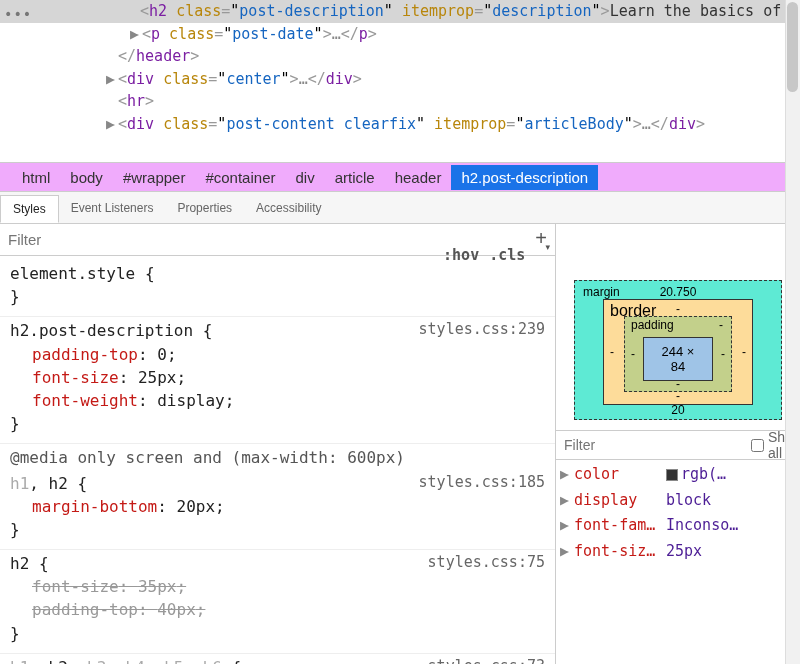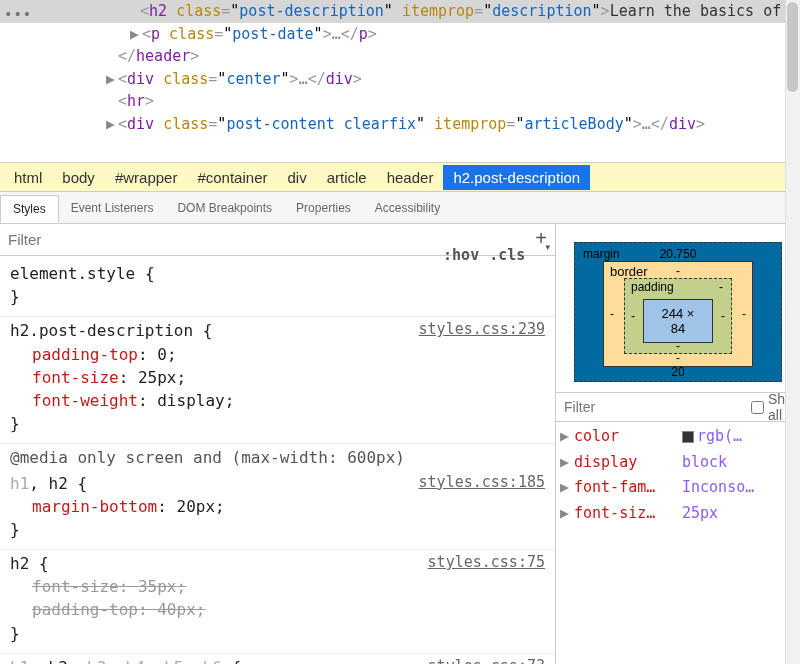--- a/index.html
+++ b/index.html
@@ -31,22 +31,22 @@
 .ellipsis { color: #888; }
 
 .breadcrumb {
   height: 30px;
   border-top: 1px solid #ccc;
   border-bottom: 1px solid #ccc;
   display: flex;
   align-items: center;
   font-family: "Helvetica Neue", Arial, sans-serif;
   font-size: 15px;
-  background: #fef9c3;
-  padding-left: 4px;
+  background: #f0abfc;
+  padding-left: 12px;
   overflow: hidden;
   white-space: nowrap;
 }
 .crumb {
   padding: 4px 10px;
   color: #333;
   cursor: pointer;
 }
 .crumb.selected {
   background: #1a73e8;
@@ -137,21 +137,20 @@
   line-height: 1.45;
   padding: 4px 0;
 }
 .rule-block { padding: 2px 10px 8px 10px; border-bottom: 1px solid #eee; }
 .rule-block:last-child { border-bottom: none; }
 .rule-selector { color: #222; }
 .rule-brace { color: #222; }
 .source-link {
   float: right;
   color: #666;
-  text-decoration: underline;
   font-size: 15px;
   cursor: pointer;
 }
 .prop-line { padding-left: 22px; }
 .prop-name { color: #c41a16; }
 .prop-value { color: #222; }
 .prop-line.overridden .prop-name,
 .prop-line.overridden .prop-value,
 .prop-line.overridden .colon,
 .prop-line.overridden .semi {
@@ -167,39 +166,40 @@
   display: flex;
   flex-direction: column;
   overflow: hidden;
 }
 .box-model-wrap {
   padding: 18px 12px 10px 12px;
   display: flex;
   justify-content: center;
 }
 .bm-margin {
-  background: #0369a1;
+  background: #5eead4;
   border: 1px dashed #333;
   padding: 18px 28px 14px 28px;
   font-family: "Helvetica Neue", Arial, sans-serif;
   font-size: 12px;
   position: relative;
   text-align: center;
   width: 208px;
+  margin-top: 38px;
 }
 .bm-label-margin { position: absolute; top: 4px; left: 8px; font-size: 12px; }
 .bm-val-top { position: absolute; top: 4px; left: 50%; transform: translateX(-50%);}
 .bm-val-bottom { position: absolute; bottom: 2px; left: 50%; transform: translateX(-50%);}
 .bm-border {
   background: #fddc9a;
   border: 1px solid #333;
   padding: 16px 20px 12px 20px;
   position: relative;
 }
-.bm-label-border { position: absolute; top: 2px; left: 6px; font-size: 13px; }
+.bm-label-border { position: absolute; top: 2px; left: 6px; font-size: 16px; }
 .bm-border-top { position: absolute; top: 2px; left: 50%; transform: translateX(-50%);}
 .bm-border-bottom { position: absolute; bottom: 1px; left: 50%; transform: translateX(-50%);}
 .bm-padding {
   background: #c3d08b;
   border: 1px dashed #333;
   padding: 20px 18px 10px 18px;
   position: relative;
 }
 .bm-label-padding { position: absolute; top: 1px; left: 6px; font-size: 12px; }
 .bm-padding-top { position: absolute; top: 1px; right: 8px; }
@@ -235,21 +235,21 @@
 }
 .computed-toolbar input[type=checkbox]{ margin: 0 4px 0 6px; }
 .computed-list {
   font-size: 15px;
   line-height: 1.7;
   padding: 2px 4px;
 }
 .computed-row { display: flex; align-items: center; white-space: nowrap; overflow: hidden;}
 .computed-row .tri { color: #888; width: 14px; display: inline-block; cursor:pointer;}
 .computed-row .cp-name { color: #c41a16; width: 92px; overflow: hidden; text-overflow: ellipsis; }
-.computed-row .cp-val { color: #8b5cf6; overflow: hidden; text-overflow: ellipsis; flex:1;margin-left:16px;}
+.computed-row .cp-val { color: #4c1d95; overflow: hidden; text-overflow: ellipsis; flex:1;}
 .swatch {
   display: inline-block;
   width: 12px;
   height: 12px;
   border: 1px solid #888;
   background: #333;
   vertical-align: middle;
   margin-right: 3px;
 }
 
@@ -301,21 +301,20 @@
     <span class="crumb">#container</span>
     <span class="crumb">div</span>
     <span class="crumb">article</span>
     <span class="crumb">header</span>
     <span class="crumb selected">h2.post-description</span>
   </div>
 
 <div class="tabs" id="tabs">
     <span class="tab active">Styles</span>
     <span class="tab">Event Listeners</span>
-    <span class="tab">DOM Breakpoints</span>
     <span class="tab">Properties</span>
     <span class="tab">Accessibility</span>
   </div>
 
 <div class="lower">
   <div class="styles-pane">
     <div class="styles-toolbar">
       <input class="filter-input" placeholder="Filter" style="">
       <span class="tb-btn">:hov</span>
       <span class="tb-btn">.cls</span>

